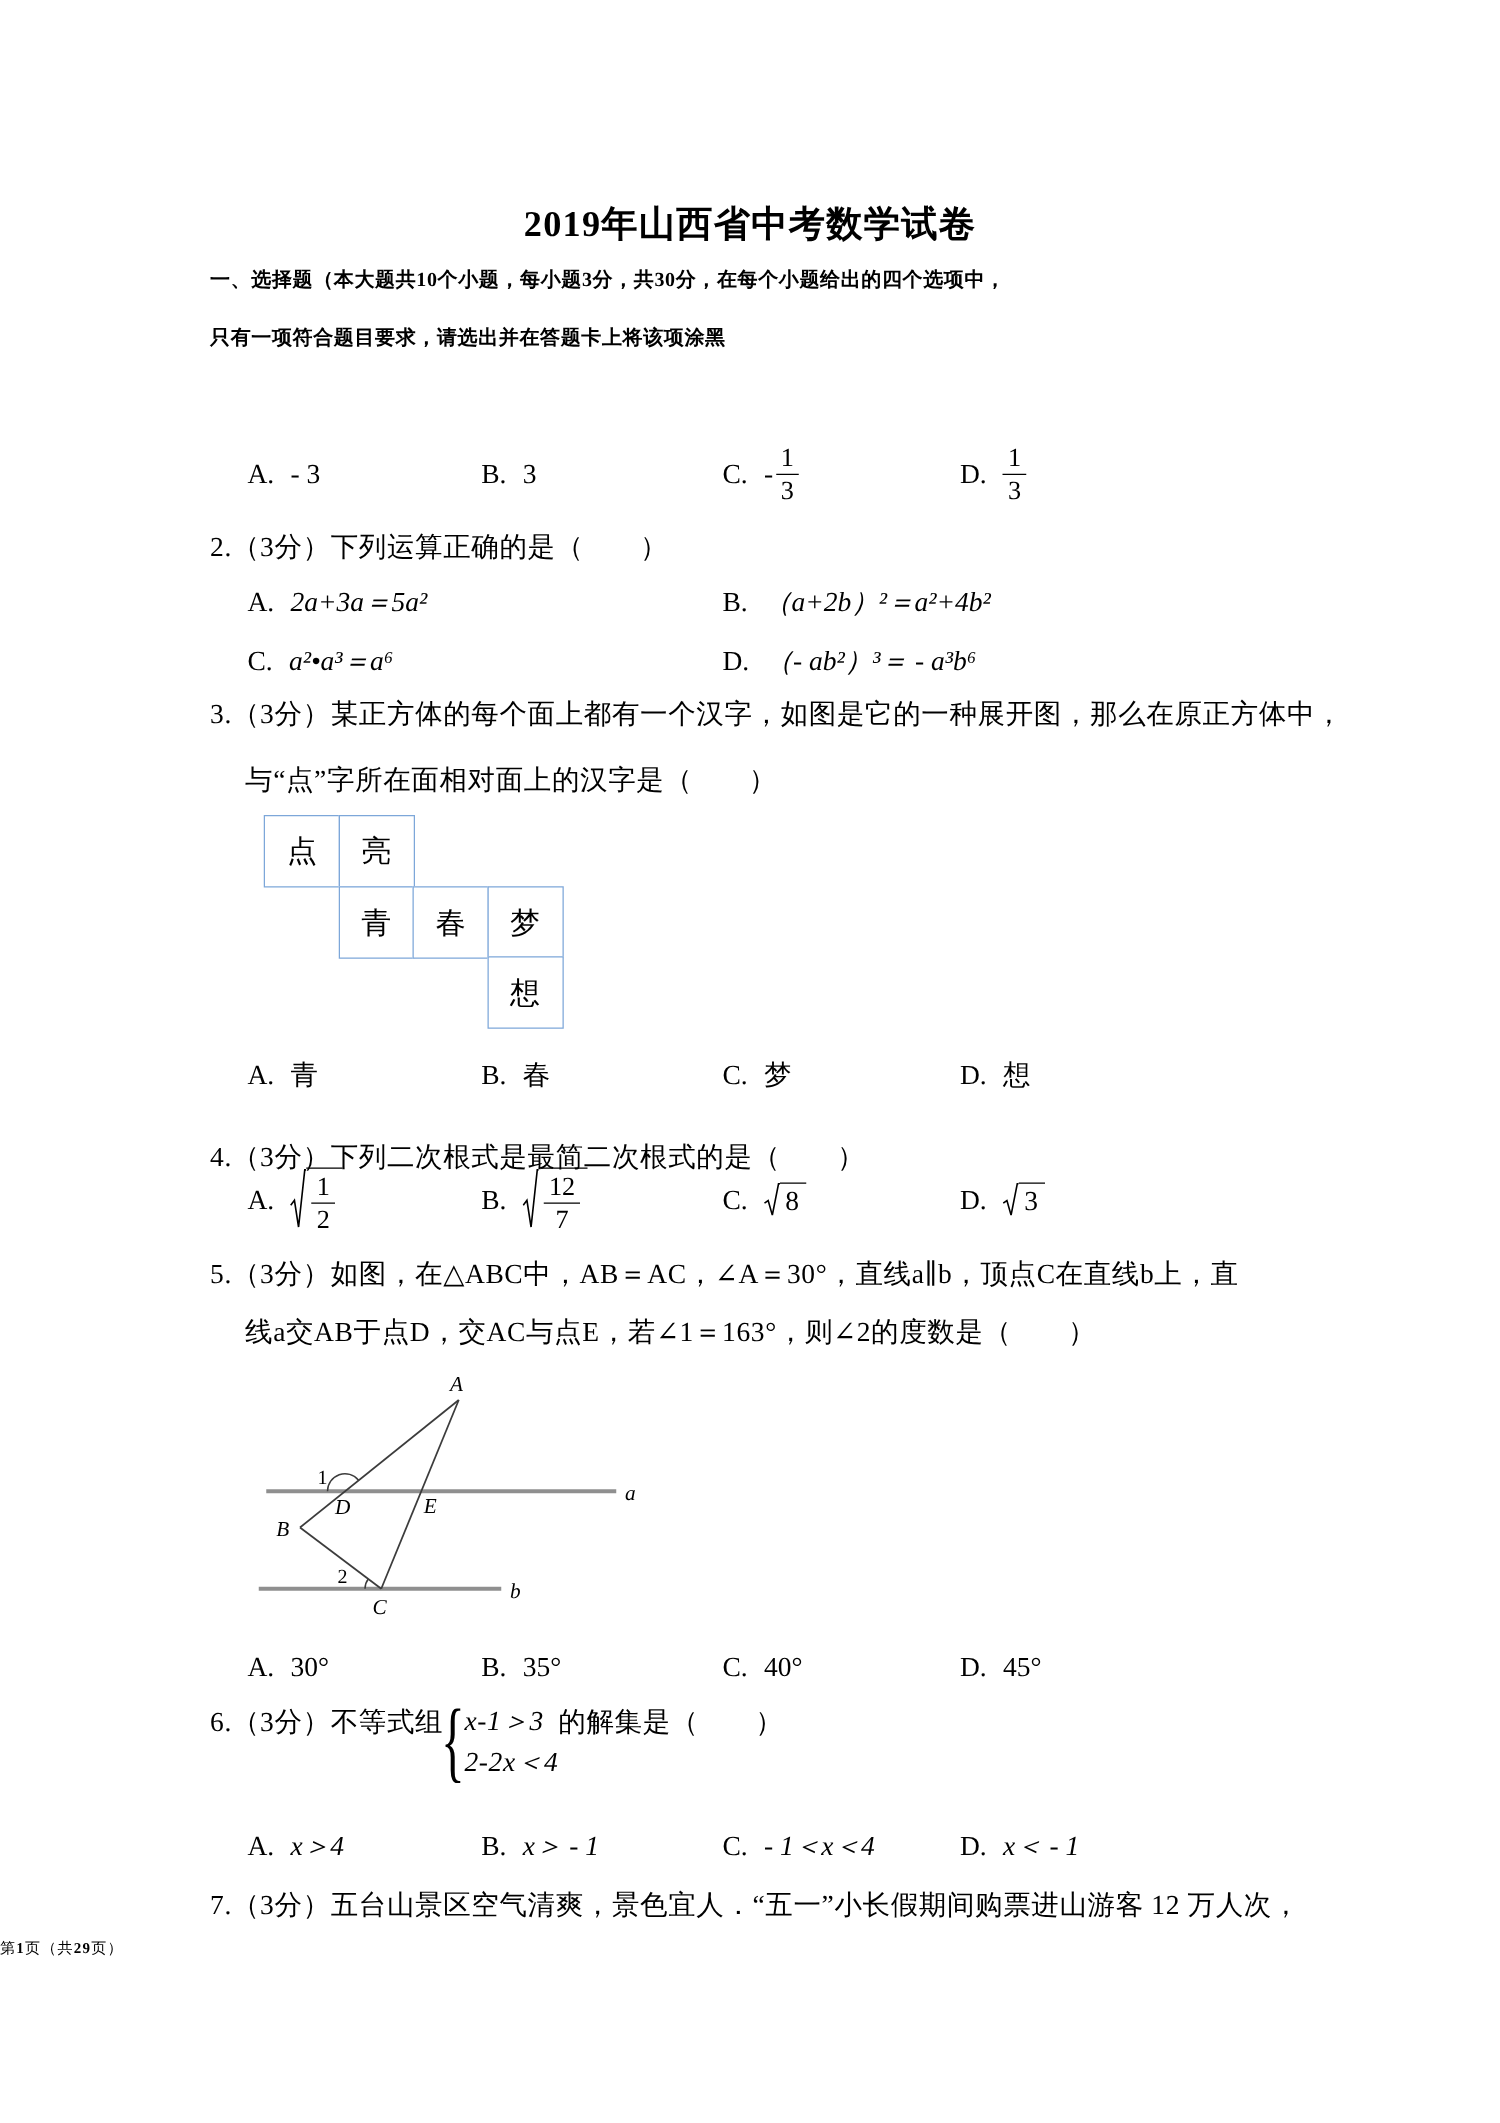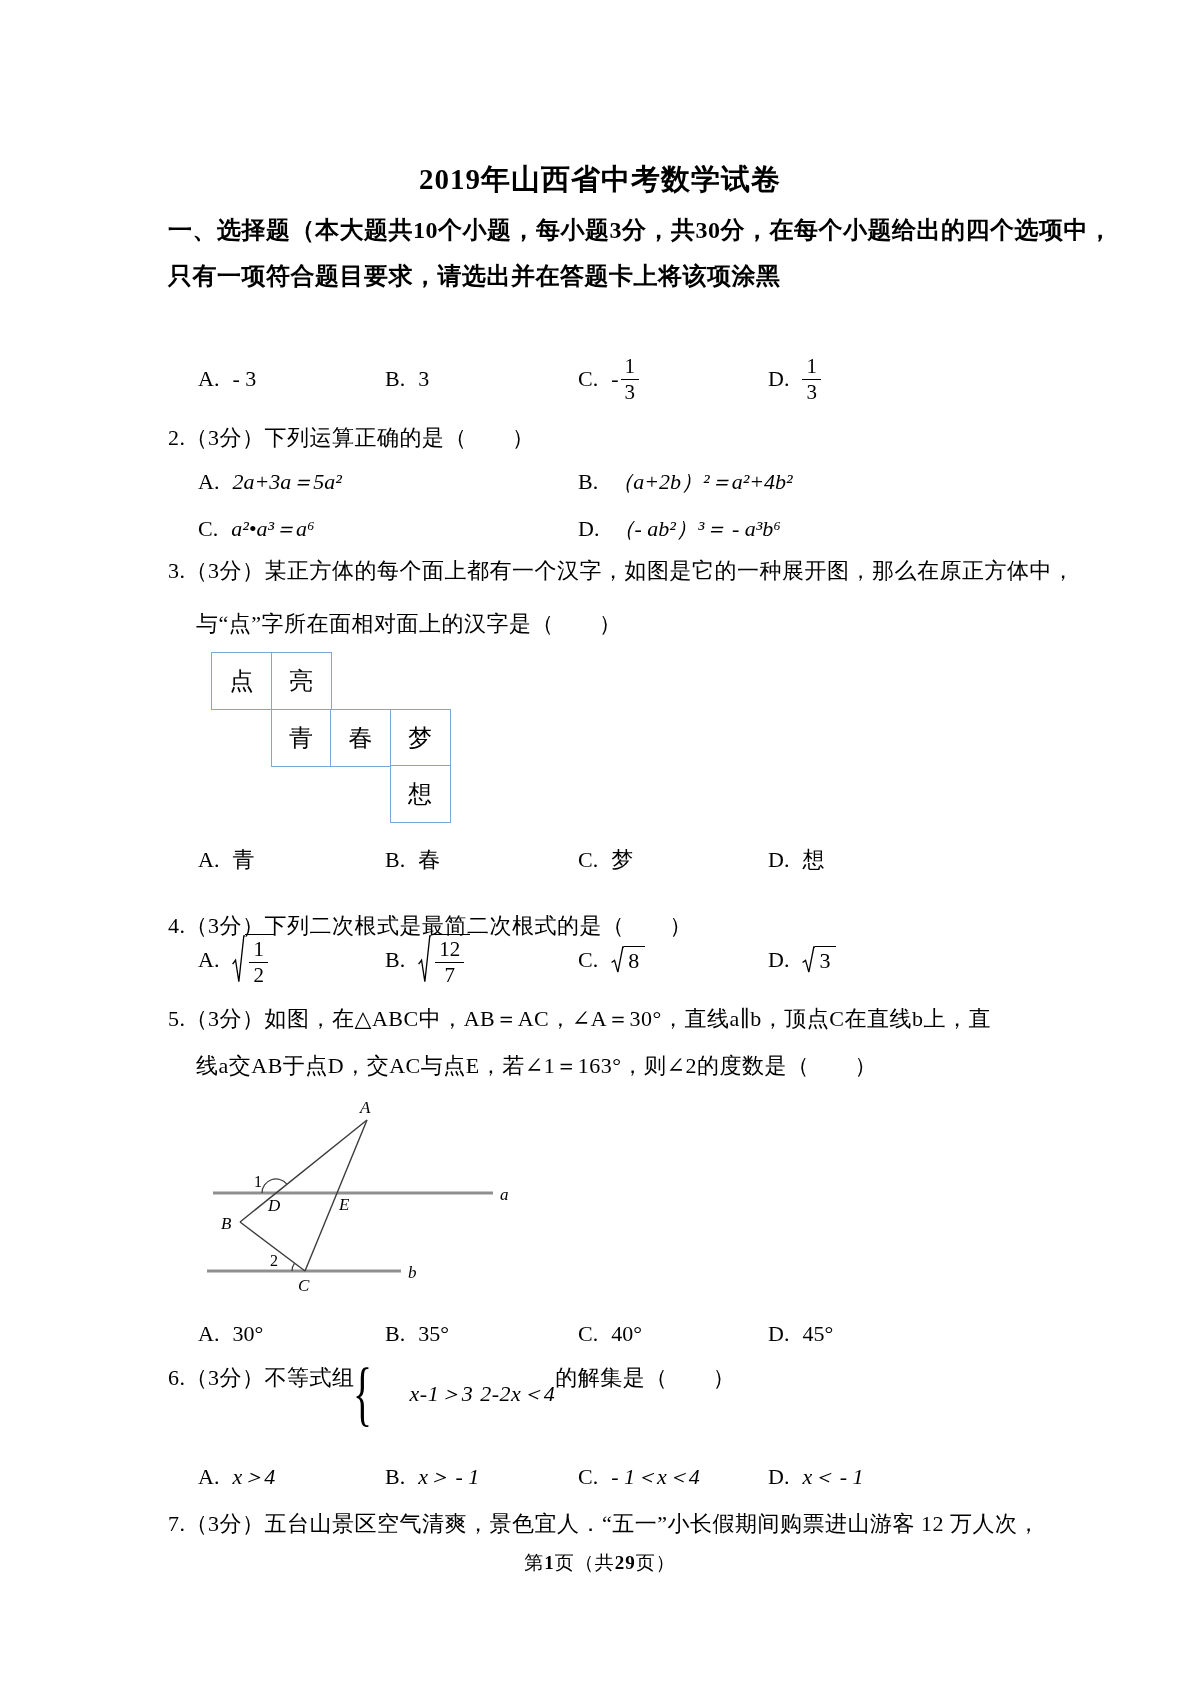--- a/index.html
+++ b/index.html
@@ -1,39 +1,39 @@
 <!DOCTYPE html>
 <html><head>
 <meta charset="utf-8">
 <style>
   html,body{margin:0;padding:0;background:#ffffff;}
   .page{position:relative;width:1200px;height:1698px;background:#fff;color:#000;
         font-family:"Liberation Serif","DejaVu Serif",serif;overflow:hidden;}
   .abs{position:absolute;}
   .title{left:0;top:160px;width:1200px;text-align:center;font-size:29px;font-weight:bold;letter-spacing:1px;}
-  .intro{left:168px;font-size:24px;font-weight:bold;white-space:nowrap;letter-spacing:0.5px;}
+  .intro{left:168px;font-size:16px;font-weight:bold;white-space:nowrap;letter-spacing:0.5px;}
   .stem{left:168px;font-size:22px;line-height:27px;white-space:nowrap;letter-spacing:0.5px;}
   .cont{left:196px;}
   .optrow{left:0;width:1200px;height:30px;}
   .opt{position:absolute;top:0;height:100%;display:inline-flex;align-items:center;font-size:22px;white-space:nowrap;}
   .olabel{margin-right:13px;}
   .vfrac{display:inline-flex;flex-direction:column;align-items:center;line-height:1.05;font-size:21px;}
   .vfrac .fnum{border-bottom:1.6px solid #000;padding:0 4px 1px 4px;}
   .vfrac .fden{padding-top:1px;}
   .msign{margin-right:2px;}
   .sqrt{position:relative;display:inline-flex;padding-left:13px;}
   .radsign{position:absolute;left:0;top:0;width:13px;height:100%;}
   .sqrt .content{border-top:1.6px solid #000;padding:1px 6px 0 4px;}
   .sys{display:inline-flex;align-items:center;}
   .brace{font-size:72px;line-height:0.85;font-weight:400;transform:scaleX(0.55);transform-origin:center;margin:0 -8px 0 -10px;}
-  .sysrows{display:inline-flex;gap:7px;font-size:22px;line-height:26px;margin-left:38px;}
+  .sysrows{display:inline-flex;flex-direction:column;gap:7px;font-size:22px;line-height:26px;}
   .q6line{display:flex;align-items:flex-start;font-size:22px;letter-spacing:0.5px;white-space:nowrap;}
   .cell{position:absolute;width:61px;height:58px;border:1.5px solid #7da7d9;box-sizing:border-box;
         display:flex;align-items:center;justify-content:center;font-size:24px;background:#fff;}
-  .footer{left:0;top:1550px;width:1200px;text-align:center;font-size:19px;letter-spacing:1px;}
+  .footer{left:0;top:1550px;width:1200px;font-size:12px;letter-spacing:1px;}
   svg text{font-family:"Liberation Serif","DejaVu Serif",serif;}
   .it{font-style:italic;}
 </style>
 </head>
 <body>
 
 <div class="page">
 
   <div class="abs title">2019年山西省中考数学试卷</div>
 

